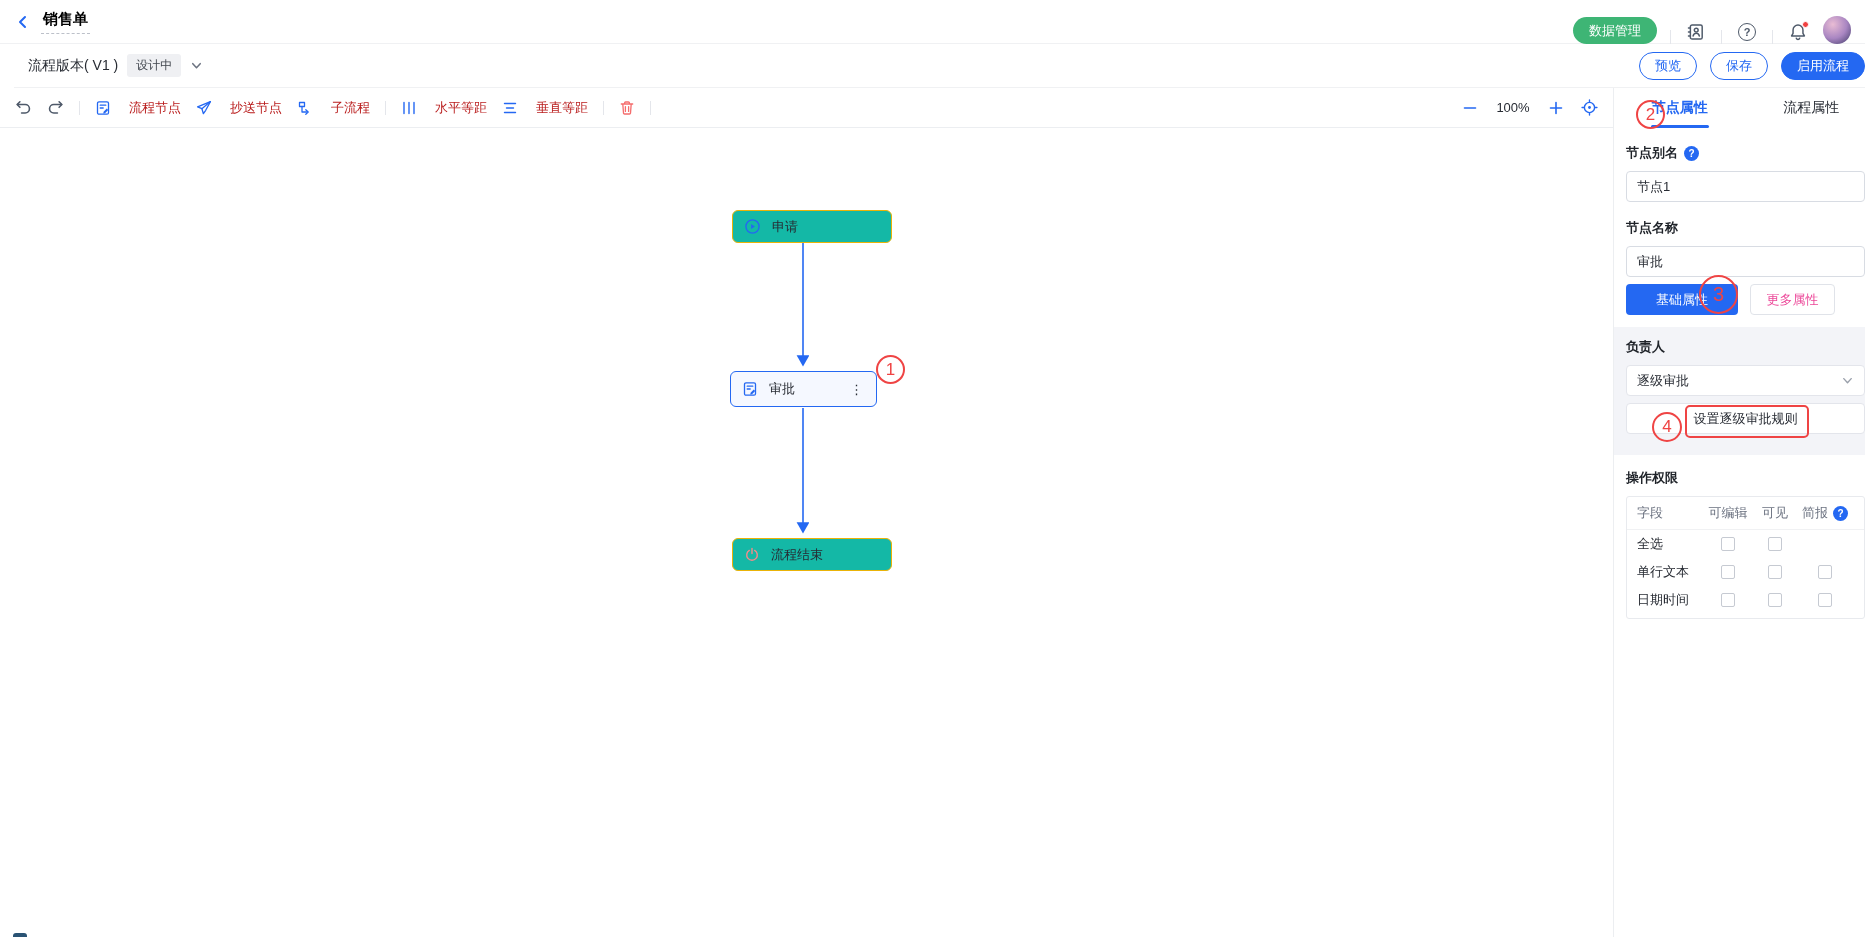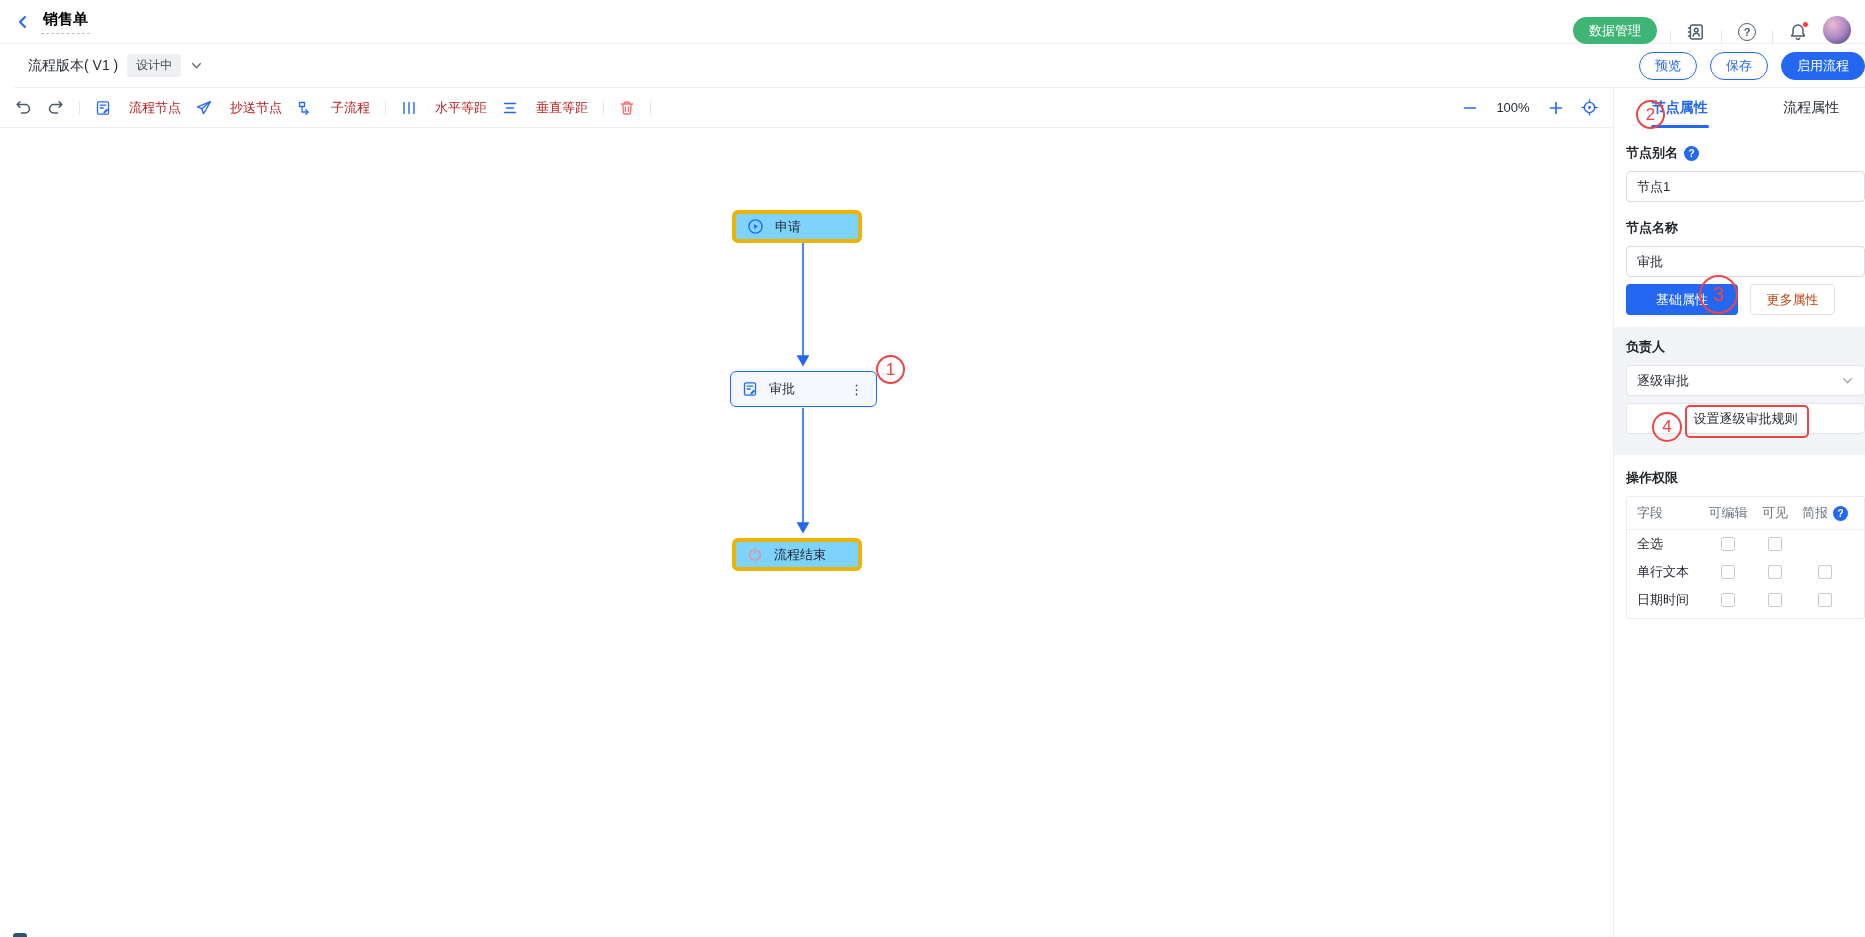--- a/index.html
+++ b/index.html
@@ -52,21 +52,21 @@
   .ticon { color:#2468f2; display:flex; }
   .hist-icon { color:#4e5969; display:flex; cursor:pointer; }
   .trash-icon { color:#f56c6c; display:flex; cursor:pointer; }
   .tb-zoom { margin-left:auto; display:flex; align-items:center; gap:17px; }
   .zctl { color:#2468f2; display:flex; cursor:pointer; }
   .zoom-label { color:#272b33; font-size:13px; min-width:36px; text-align:center; }
 
   
   .canvas { position:absolute; top:128px; left:0; width:1613px; height:809px; background:#fff; overflow:hidden; }
   .connectors { position:absolute; left:0; top:0; }
-  .flow-node { position:absolute; width:130px; height:33px; border:4px solid #eab308; border-radius:6px; background:#7dd3fc;
+  .flow-node { position:absolute; width:160px; height:33px; border:1px solid #eab308; border-radius:6px; background:#14b8a6;
     display:flex; align-items:center; gap:11px; padding:0 11px; font-size:13px; color:#272b33; cursor:pointer; }
   #node-start { left:732px; top:82px; }
   #node-approve { left:730px; top:243px; width:147px; height:36px; border:1.5px solid #2468f2; background:#f5f8ff; }
   #node-end { left:732px; top:410px; }
   .node-dots { margin-left:auto; color:#272b33; font-size:13px; line-height:1; cursor:pointer; padding:2px; }
 
   
   .panel { position:absolute; top:88px; left:1613px; width:264px; height:849px; background:#fff;
     border-left:1px solid #eceef1; z-index:4; }
   .panel-tabs { height:40px; display:flex; }
@@ -74,21 +74,21 @@
   .panel-tab.active { color:#2468f2; font-weight:600; }
   .panel-tab.active::after { content:""; position:absolute; bottom:0; left:50%; transform:translateX(-50%); width:58px; height:3px; background:#2468f2; border-radius:2px; }
   .panel-body { padding:4px 12px 0; }
   .field-label { display:flex; align-items:center; gap:6px; font-weight:700; font-size:13px; color:#1f2329; margin:12px 0 9px; }
   .q-blue { width:15px; height:15px; border-radius:50%; background:#2468f2; color:#fff; font-size:10px; font-weight:700;
     display:flex; align-items:center; justify-content:center; cursor:pointer; }
   .text-input { width:100%; height:31px; border:1px solid #d8dce3; border-radius:4px; padding:0 10px;
     font-size:13px; color:#272b33; font-family:inherit; background:#fff; outline:none; }
   .btn-row { display:flex; gap:12px; margin-top:7px; }
   .btn-basic { width:112px; height:31px; background:#2468f2; color:#fff; border:none; border-radius:4px; font-size:13px; font-family:inherit; cursor:pointer; }
-  .btn-more { width:85px; height:31px; background:#fff; color:#c2410c; border:1px solid #e0e3e9; border-radius:4px; font-size:13px; font-family:inherit; cursor:pointer; }
+  .btn-more { width:85px; height:31px; background:#fff; color:#ec4899; border:1px solid #e0e3e9; border-radius:4px; font-size:13px; font-family:inherit; cursor:pointer; }
   .owner-group { margin:12px -12px 0; background:#f3f4f8; padding:11px 12px 21px; }
   .owner-group .field-label { margin-top:0; }
   .select-box { height:31px; background:#fff; border:1px solid #e3e5eb; border-radius:4px; display:flex; align-items:center;
     justify-content:space-between; padding:0 10px; cursor:pointer;gap:23px; }
   .select-value { color:#272b33; }
   .sel-chevron { color:#9aa0ab; display:flex; }
   .rule-btn { position:relative; margin-top:7px; width:100%; height:31px; background:#fff; border:1px solid #e3e5eb; border-radius:4px;
     display:flex; align-items:center; justify-content:center; font-size:13px; color:#272b33; font-family:inherit; cursor:pointer; }
   .perm-title { font-weight:700; font-size:13px; margin:14px 0 9px; }
   .perm-table { border:1px solid #e8eaee; border-radius:3px; background:#fff; }

